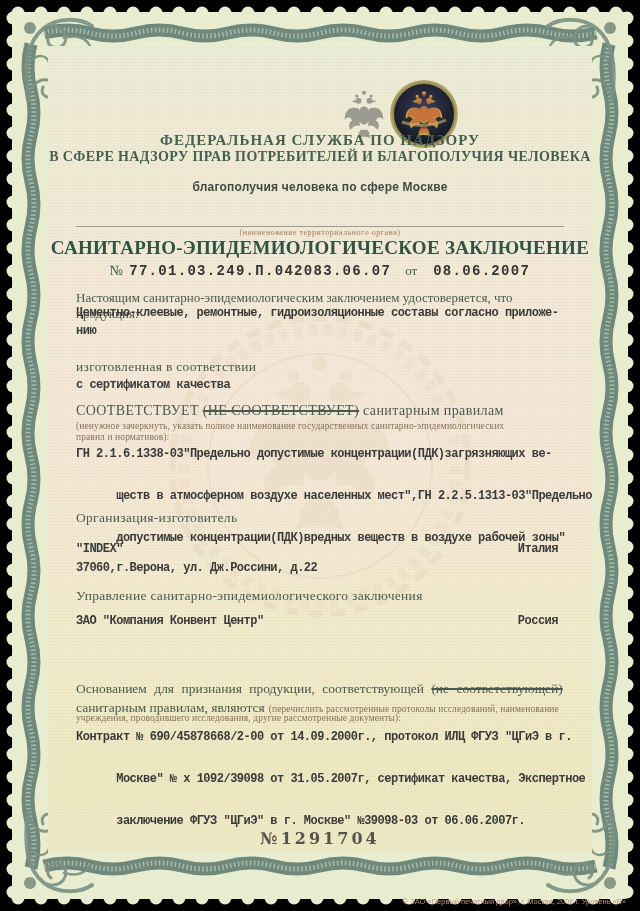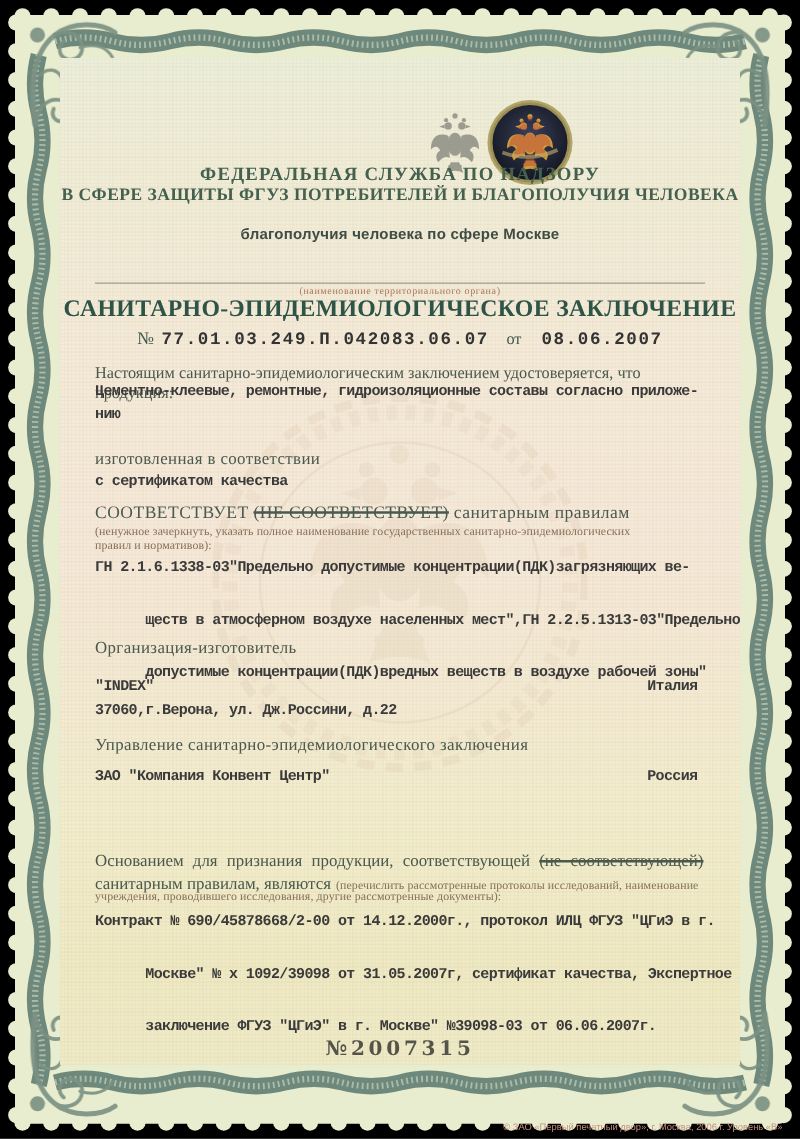--- a/index.html
+++ b/index.html
@@ -246,21 +246,21 @@
 
     <svg class="abs" style="left:340px;top:32px;width:72px;height:72px;" viewBox="0 0 72 72">
       <circle cx="36" cy="36" r="34" fill="#b1a467"></circle>
       <circle cx="36" cy="36" r="31" fill="url(#sealGrad)" stroke="#9a8d55" stroke-width="2"></circle>
       <use href="#sym-eagle" transform="translate(16,12) scale(0.40)" fill="#d4a43c" opacity=".95"></use>
       <use href="#sym-eagle" transform="translate(18,14) scale(0.36)" fill="#c25238" opacity=".55"></use>
       <path d="M14,44 q22,8 44,-2" stroke="#c9b36a" stroke-width="3" fill="none" opacity=".6"></path>
     </svg>
 
     <div class="abs ctr serif hdr1" style="top:86px;">ФЕДЕРАЛЬНАЯ СЛУЖБА ПО НАДЗОРУ</div>
-    <div class="abs ctr serif hdr2" style="top:103px;">В СФЕРЕ ЗАЩИТЫ ФГУЗ ПОТРЕБИТЕЛЕЙ И БЛАГОПОЛУЧИЯ ЧЕЛОВЕКА</div>
+    <div class="abs ctr serif hdr2" style="top:103px;">В СФЕРЕ НАДЗОРУ ПРАВ ПОТРЕБИТЕЛЕЙ И БЛАГОПОЛУЧИЯ ЧЕЛОВЕКА</div>
     <div class="abs ctr sans hdr3" style="top:134px;">благополучия человека по сфере Москве</div>
     <div class="abs rule" style="left:28px;right:28px;top:180px;"></div>
     <div class="abs ctr serif caption" style="top:182px;">(наименование территориального органа)</div>
 
     <div class="abs ctr serif doc-title" style="top:191px;">САНИТАРНО-ЭПИДЕМИОЛОГИЧЕСКОЕ ЗАКЛЮЧЕНИЕ</div>
     <div class="abs numline" style="left:0;right:0;top:217px;">
       <span class="serif numsign">№</span>
       <span class="numval">77.01.03.249.П.042083.06.07</span>
       <span class="serif fromword">от</span>
       <span class="numval">08.06.2007</span>
@@ -298,21 +298,21 @@
 
     <div class="abs serif" style="left:28px;right:14px;top:635px;font-size:13.5px;word-spacing:4px;color:#4a584e;">
       <span>Основанием для признания продукции, соответствующей</span>
       <span class="struck">(не соответствующей)</span>
     </div>
     <div class="abs" style="left:28px;right:10px;top:652px;">
       <span class="serif" style="font-size:13.5px;color:#4a584e;">санитарным правилам, являются</span>
       <span class="serif small-note">(перечислить рассмотренные протоколы исследований, наименование</span>
     </div>
     <div class="abs serif small-note" style="left:28px;top:667px;">учреждения, проводившего исследования, другие рассмотренные документы):</div>
-    <div class="abs mono" style="left:28px;top:681px;"><span>Контракт № 690/45878668/2-00 от 14.12.2000г., протокол ИЛЦ ФГУЗ "ЦГиЭ в г.</span><br>
+    <div class="abs mono" style="left:28px;top:681px;"><span>Контракт № 690/45878668/2-00 от 14.09.2000г., протокол ИЛЦ ФГУЗ "ЦГиЭ в г.</span><br>
       <span>Москве" № х 1092/39098 от 31.05.2007г, сертификат качества, Экспертное</span><br>
       <span>заключение ФГУЗ "ЦГиЭ" в г. Москве" №39098-03 от 06.06.2007г.</span></div>
 
-    <div class="abs ctr blank-no" style="top:783px;">№2007315</div>
+    <div class="abs ctr blank-no" style="top:783px;">№1291704</div>
   </div>
 
   <div class="abs printer-note" style="right:14px;bottom:5px;">© ЗАО «Первый печатный двор», г. Москва, 2006 г. Уровень «В»</div>
 </div>
 
 </body></html>

